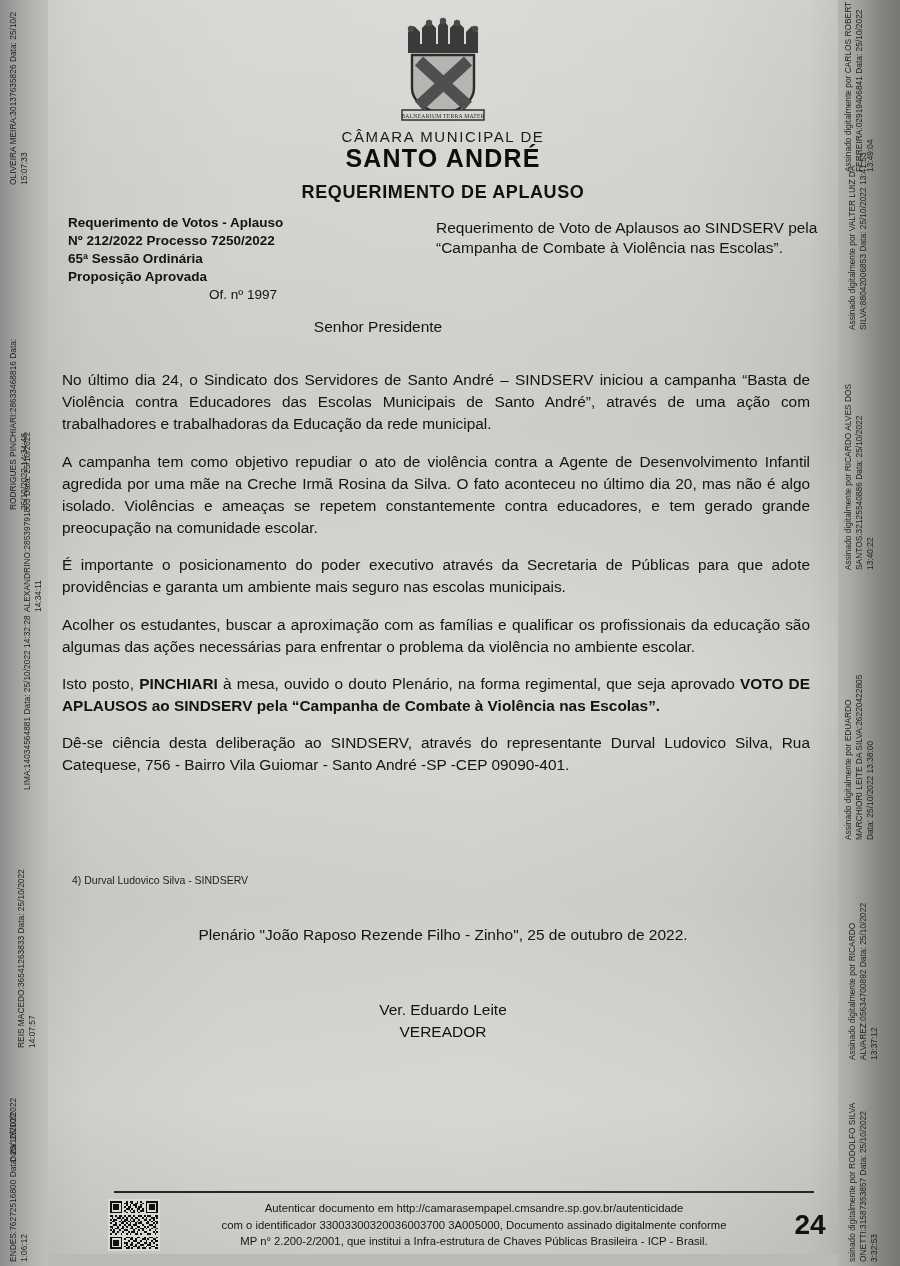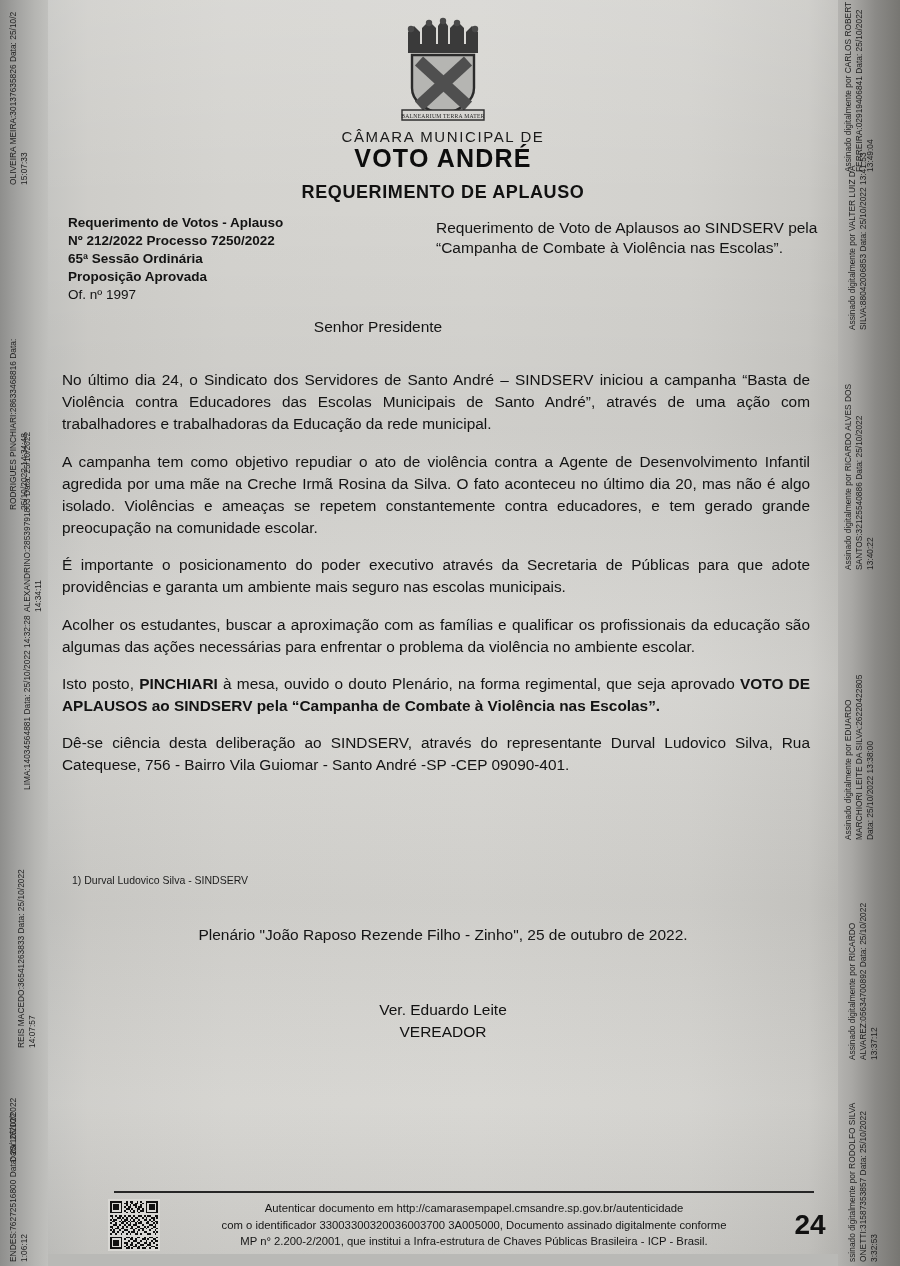--- a/index.html
+++ b/index.html
@@ -96,21 +96,21 @@
     display: flex;
   }
   .hdr-left {
     width: 350px;
     padding-left: 20px;
     font-size: 13.5px;
     line-height: 1.34;
     font-weight: bold;
     color: #131313;
   }
-  .hdr-left .normal { font-weight: normal; }
+  .hdr-left .normal { font-weight: normal; text-align: center; }
   .hdr-right {
     flex: 1;
     padding-left: 18px;
     padding-top: 4px;
     padding-right: 10px;
     font-size: 15.5px;
     line-height: 1.32;
     color: #141414;
   }
 
@@ -237,21 +237,21 @@
 
           <g stroke="#4f4f4f" stroke-width="12" stroke-linecap="butt">
             <line x1="35" y1="47" x2="84" y2="92"></line>
             <line x1="84" y1="47" x2="35" y2="92"></line>
           </g>
 
           <path d="M18 96 L100 96 L100 106 L18 106 Z" fill="#d6d5d1" stroke="#2f2f2f" stroke-width="1.4"></path>
           <text x="59" y="103.6" font-size="5.6" text-anchor="middle" font-family="'Liberation Serif', serif" fill="#232323" letter-spacing="0.3">BALNEARIUM TERRA MATER</text>
         </svg>
         <div class="org-line1">CÂMARA MUNICIPAL DE</div>
-        <div class="org-line2">VOTO ANDRÉ</div>
+        <div class="org-line2">SANTO ANDRÉ</div>
         <div class="doc-title">REQUERIMENTO DE APLAUSO</div>
       </div>
 
       <div class="hdr">
         <div class="hdr-left">
           <div>Requerimento de Votos - Aplauso</div>
           <div>Nº 212/2022 Processo 7250/2022</div>
           <div>65ª Sessão Ordinária</div>
           <div>Proposição Aprovada</div>
           <div class="normal">Of. nº 1997</div>
@@ -263,21 +263,21 @@
 
       <div class="body">
         <p>No último dia 24, o Sindicato dos Servidores de Santo André – SINDSERV iniciou a campanha “Basta de Violência contra Educadores das Escolas Municipais de Santo André”, através de uma ação com trabalhadores e trabalhadoras da Educação da rede municipal.</p>
         <p>A campanha tem como objetivo repudiar o ato de violência contra a Agente de Desenvolvimento Infantil agredida por uma mãe na Creche Irmã Rosina da Silva. O fato aconteceu no último dia 20, mas não é algo isolado. Violências e ameaças se repetem constantemente contra educadores, e tem gerado grande preocupação na comunidade escolar.</p>
         <p>É importante o posicionamento do poder executivo através da Secretaria de Públicas para que adote providências e garanta um ambiente mais seguro nas escolas municipais.</p>
         <p>Acolher os estudantes, buscar a aproximação com as famílias e qualificar os profissionais da educação são algumas das ações necessárias para enfrentar o problema da violência no ambiente escolar.</p>
         <p><span>Isto posto, </span><b>PINCHIARI</b><span> à mesa, ouvido o douto Plenário, na forma regimental, que seja aprovado </span><b>VOTO DE APLAUSOS ao SINDSERV pela “Campanha de Combate à Violência nas Escolas”.</b></p>
         <p>Dê-se ciência desta deliberação ao SINDSERV, através do representante Durval Ludovico Silva, Rua Catequese, 756 - Bairro Vila Guiomar - Santo André -SP -CEP  09090-401.</p>
       </div>
 
-      <div class="attach">1) Durval Ludovico Silva -  SINDSERV</div>
+      <div class="attach">4) Durval Ludovico Silva -  SINDSERV</div>
       <div class="plenario">Plenário "João Raposo Rezende Filho - Zinho", 25 de outubro de 2022.</div>
 
       <div class="sig">
         <div>Ver. Eduardo Leite</div>
         <div>VEREADOR</div>
       </div>
 
       <div class="footer-rule"></div>
       <div class="footer">
         <svg class="qr" viewBox="0 0 29 29" shape-rendering="crispEdges">

